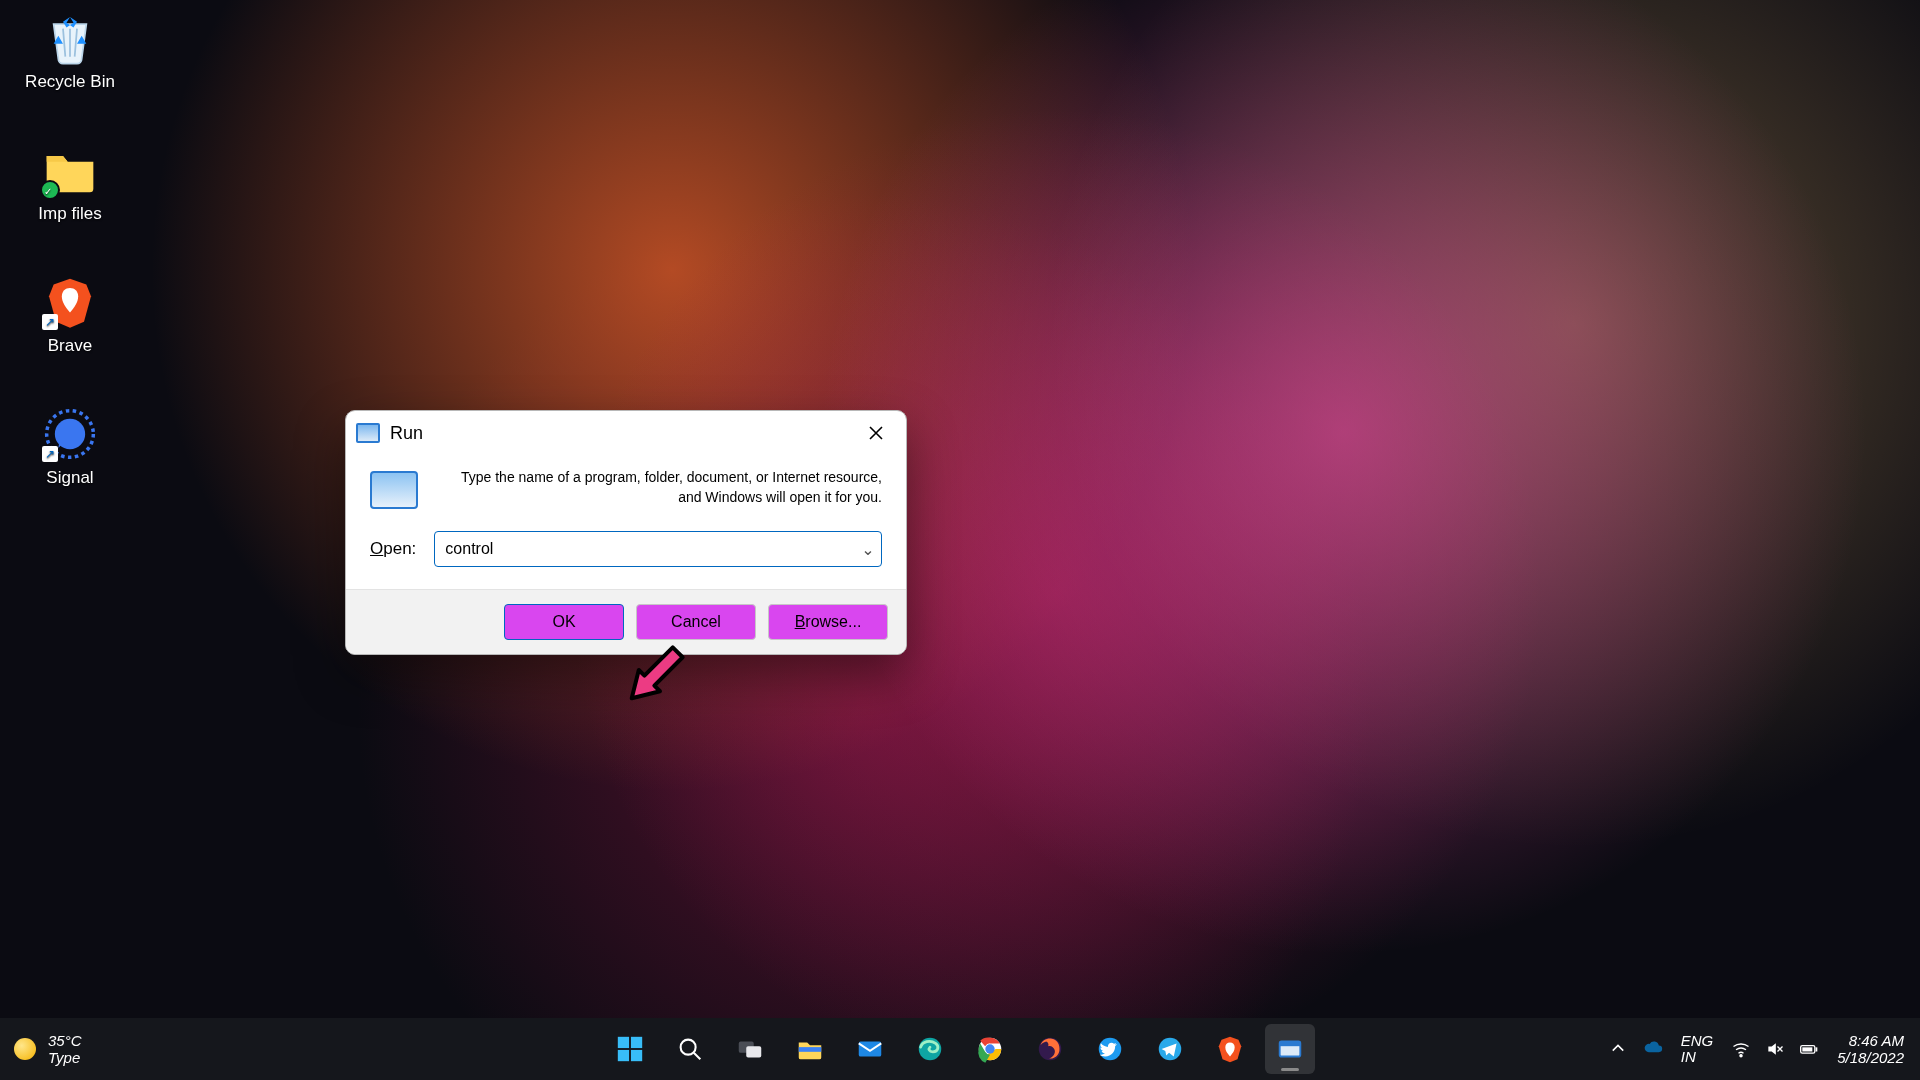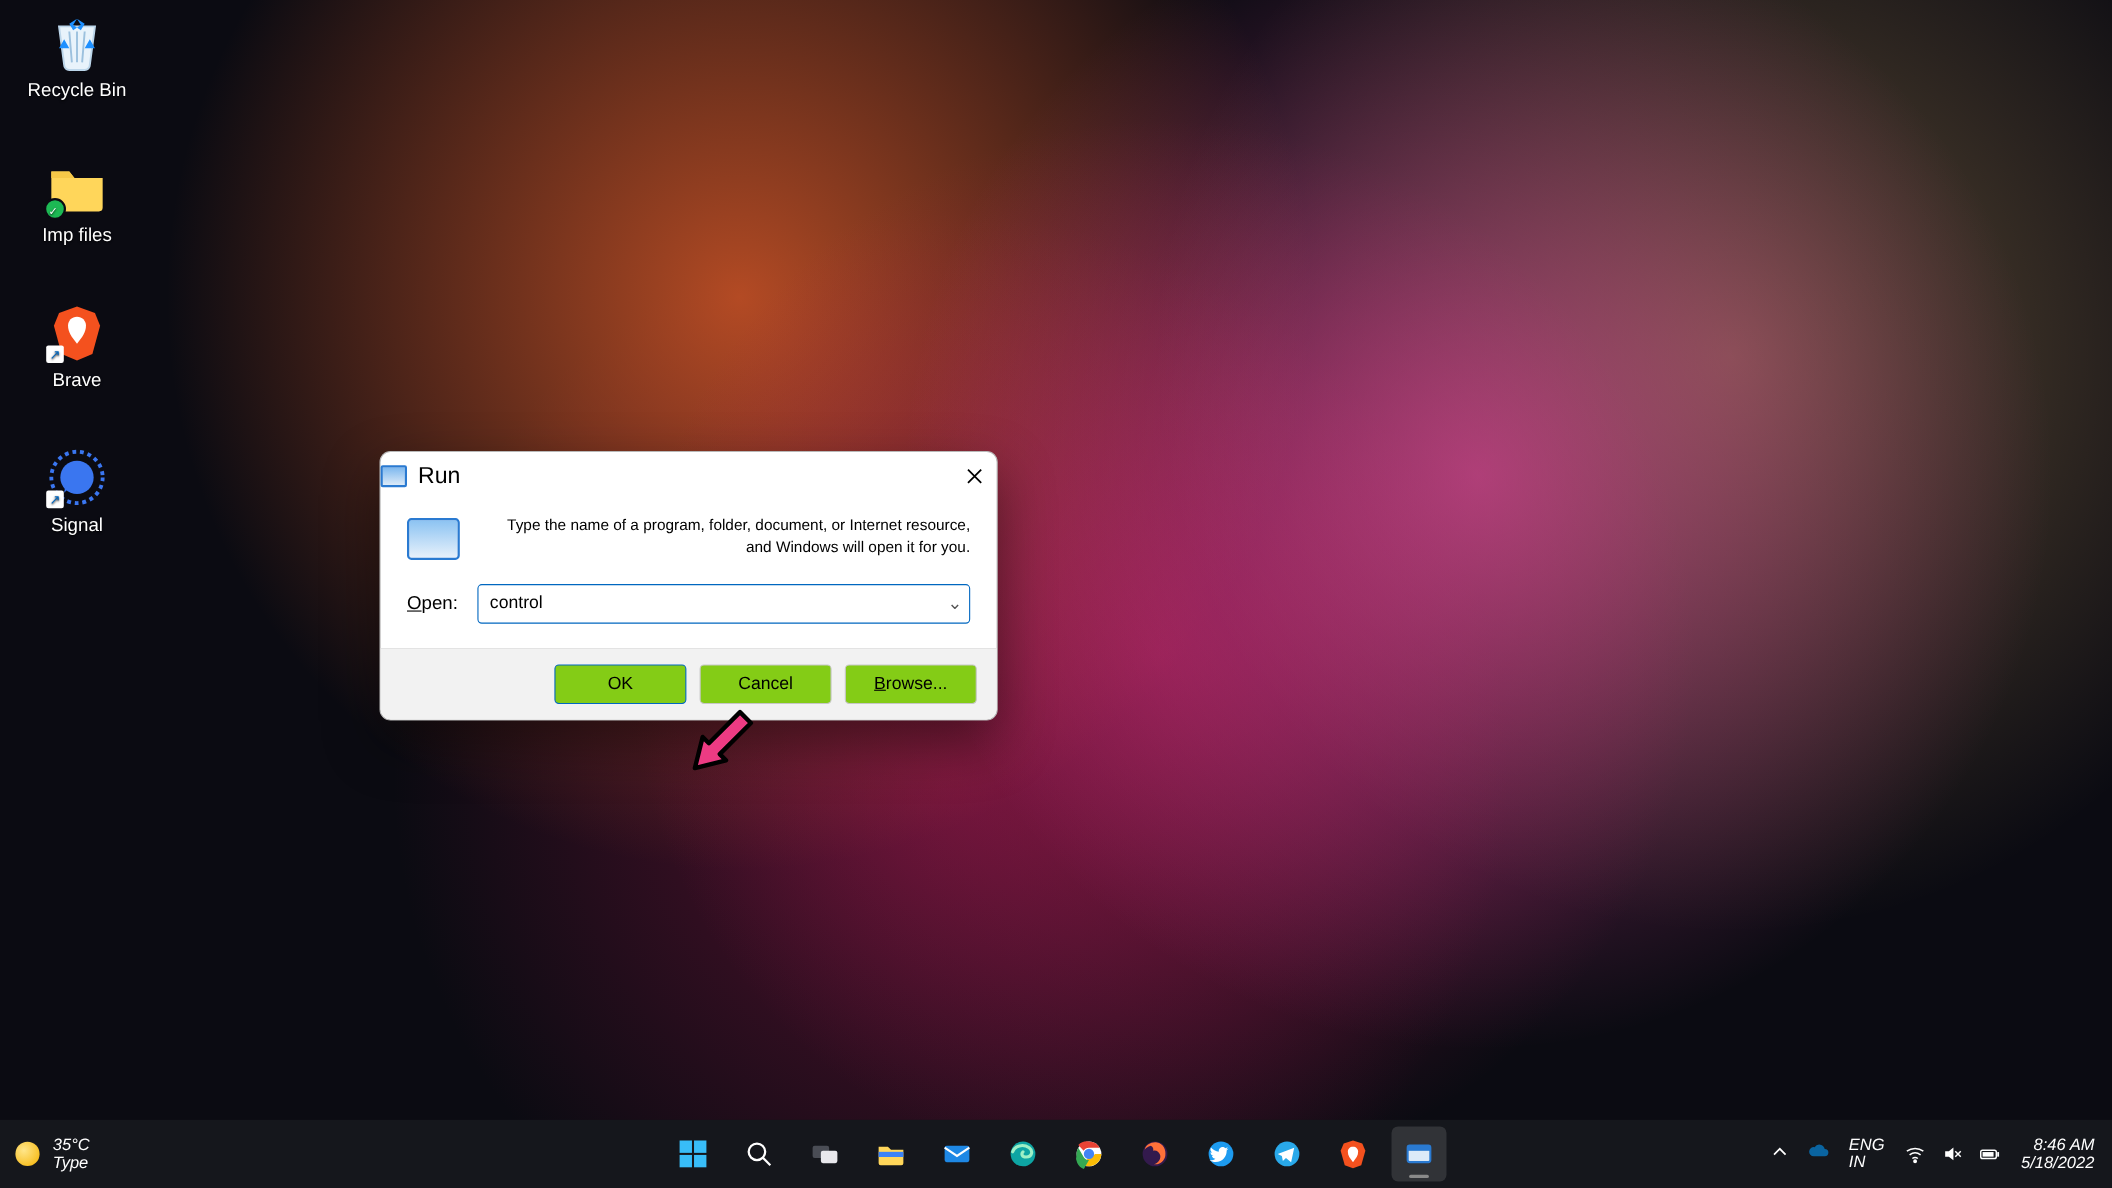--- a/index.html
+++ b/index.html
@@ -13,36 +13,36 @@
      #0b0b12;}
   .desktop{position:absolute;inset:0;}
   .icon-col{position:absolute;left:15px;top:10px;display:flex;flex-direction:column;gap:50px;}
   .dicon{width:110px;display:flex;flex-direction:column;align-items:center;gap:6px;color:#fff;font-size:17px;text-shadow:0 1px 2px #000;cursor:pointer;}
   .dicon .img{width:56px;height:56px;display:flex;align-items:center;justify-content:center;}
   .shortcut-arrow{position:absolute;left:0;bottom:0;width:16px;height:16px;background:#fff;border-radius:2px;display:flex;align-items:center;justify-content:center;color:#0067c0;font-size:12px;}
   .sync-badge{position:absolute;left:-2px;bottom:-2px;width:16px;height:16px;background:#1db954;border-radius:50%;border:2px solid #0b0b12;}
   .sync-badge::after{content:"✓";color:#fff;font-size:10px;position:relative;top:-2px;left:2px;}
   
   .run{position:absolute;left:345px;top:410px;width:560px;background:#fff;border:1px solid #b8b8b8;border-radius:10px;box-shadow:0 20px 50px rgba(0,0,0,.45);color:#000;}
-  .run-title{display:flex;align-items:center;height:44px;padding:0 0;font-size:21px;}
+  .run-title{display:flex;align-items:center;height:44px;padding:0 10px;font-size:18px;}
   .run-title .ticon{width:20px;height:16px;border:2px solid #2a7ad1;border-radius:2px;margin-right:10px;background:linear-gradient(#7db8ef,#dceaf8);}
   .run-title .spacer{flex:1;}
   .run-close{width:40px;height:30px;display:flex;align-items:center;justify-content:center;border-radius:4px;cursor:pointer;}
   .run-close svg{width:14px;height:14px;stroke:#000;stroke-width:1.6;}
   .run-body{display:flex;gap:18px;padding:12px 24px 22px 24px;font-size:14px;text-align:right;}
   .run-body .bicon{width:44px;height:34px;border:2px solid #2a7ad1;border-radius:4px;background:linear-gradient(#8cc3f2,#e7f1fb);flex:0 0 44px;margin-top:4px;}
   .run-body .msg{line-height:1.45;}
   .run-open-row{display:flex;align-items:center;gap:18px;padding:0 24px 22px 24px;}
   .run-open-row label{font-size:17px;}
   .run-open-row label u{text-decoration:underline;}
   .combo{flex:1;display:flex;align-items:center;border:1px solid #0067c0;border-radius:4px;height:34px;background:#fff;}
   .combo input{flex:1;border:0;outline:0;font-size:16px;padding:0 10px;background:transparent;}
   .combo .chev{width:26px;text-align:center;color:#555;cursor:pointer;}
   .run-btnbar{background:#f2f2f2;border-top:1px solid #e3e3e3;border-radius:0 0 10px 10px;padding:14px 18px;display:flex;gap:12px;justify-content:flex-end;}
-  .wbtn{min-width:120px;height:36px;border:1px solid #c7c7c7;background:#84cc16;border-radius:4px;font-size:16px;cursor:pointer;}
+  .wbtn{min-width:120px;height:36px;border:1px solid #c7c7c7;background:#d946ef;border-radius:4px;font-size:16px;cursor:pointer;}
   .wbtn.primary{border-color:#0067c0;}
   
   .annot-arrow{position:absolute;left:615px;top:625px;pointer-events:none;}
   
   .taskbar{position:absolute;left:0;right:0;bottom:0;height:62px;background:#15171c;display:flex;align-items:center;color:#fff;font-style:italic;}
   .tb-left{display:flex;align-items:center;gap:12px;margin-left:14px;cursor:pointer;}
   .weather-dot{width:22px;height:22px;border-radius:50%;background:radial-gradient(circle at 35% 35%,#ffe68a,#f5b200);}
   .weather-txt{font-size:15px;line-height:1.15;}
   .tb-center{position:absolute;left:50%;transform:translateX(-50%);display:flex;gap:10px;align-items:center;}
   .tbtn{width:50px;height:50px;border-radius:6px;display:flex;align-items:center;justify-content:center;cursor:pointer;}

